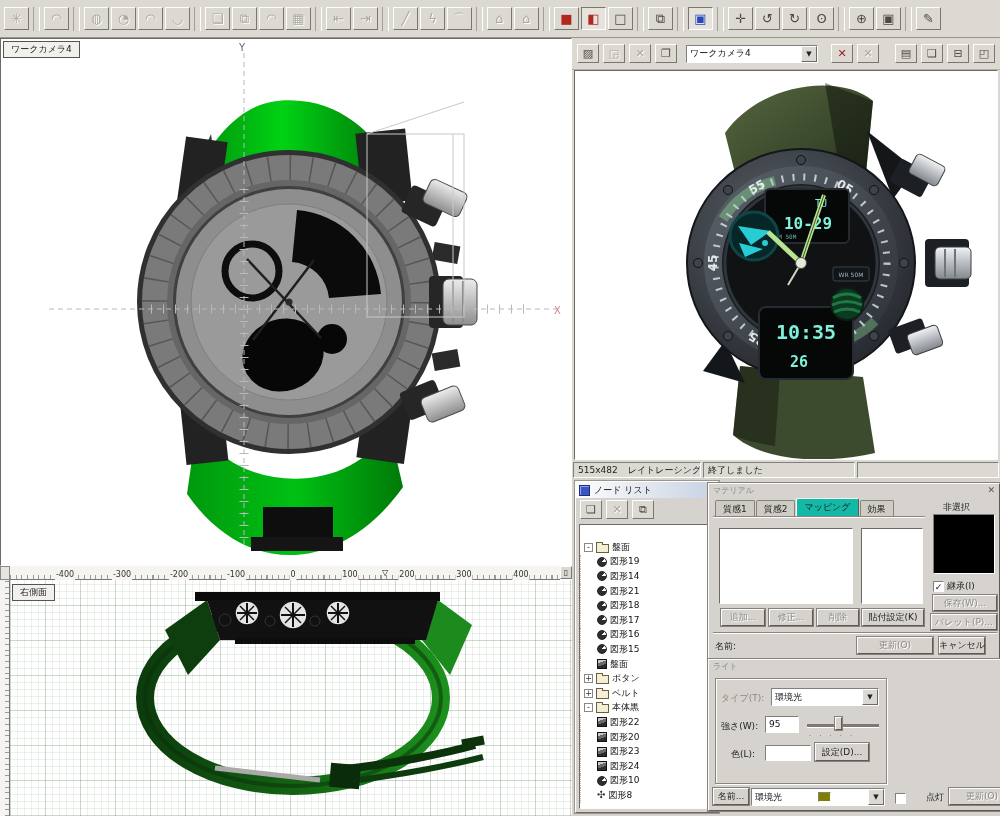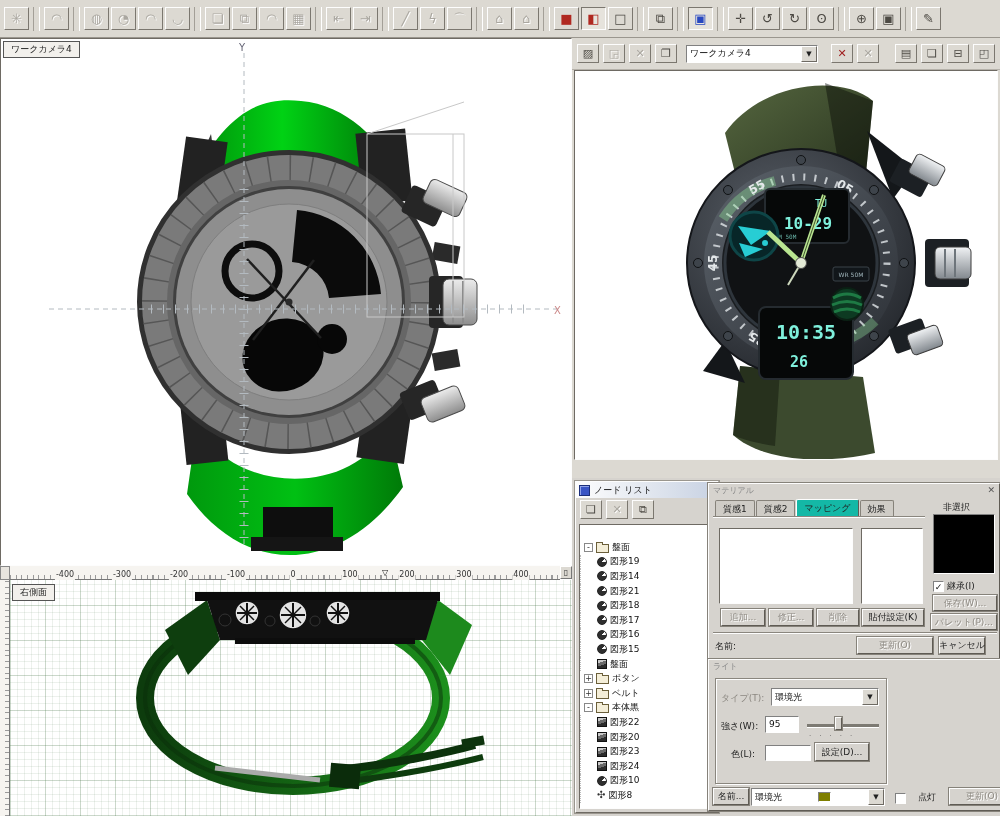--- a/index.html
+++ b/index.html
@@ -58,21 +58,21 @@
   .ticon.folder::before{content:"";position:absolute;left:-1px;top:-3px;width:5px;height:2px;background:#f4eed8;border:1px solid #6b5f3a;border-bottom:none}
   .ticon.shape{width:10px;height:10px;border-radius:50%;background:conic-gradient(from 35deg,#fff 0 55deg,#2e2e2e 55deg 360deg);border:1px solid #222}
   .ticon.cube{width:10px;height:10px;border:1px solid #111;background:linear-gradient(160deg,#c9c9c9 0 30%,#6a6a6a 30% 60%,#2c2c2c 60%)}
   .ticon.bone{font-size:10px;line-height:10px;color:#333}
   .tlabel{color:#111}
   
   .dialog{position:absolute;background:#d6d3ce;border:1px solid;border-color:#fdfdfd #5f5b54 #5f5b54 #fdfdfd;box-shadow:0 0 0 1px #86827a}
   .dlg-title{height:13px;display:flex;align-items:center;padding:0 4px;font-size:8px;color:#8b8b8b}
   .dlg-close{margin-left:auto;font-size:9px;color:#555;cursor:pointer;line-height:9px}
   .mat{left:136px;top:5px;width:292px;height:176px}
-  .tabs{position:absolute;left:6px;top:15px;display:flex;align-items:center;height:18px}
+  .tabs{position:absolute;left:6px;top:15px;display:flex;align-items:flex-end;height:18px}
   .tab{border:1px solid #86827a;border-bottom:none;border-radius:2px 2px 0 0;padding:2px 7px 1px;font-size:9px;background:#cfccc6;color:#222;margin-right:1px;cursor:pointer}
   .tab.active{background:#14b8a6;padding-bottom:3px;border-color:#fdfdfd #5f5b54 #d6d3ce #fdfdfd}
   .tabline{position:absolute;left:4px;top:33px;width:212px;border-top:1px solid #fdfdfd;box-shadow:0 -1px 0 #8a867e}
   .listbox{position:absolute;background:#fff;border:1px solid;border-color:#6e6a63 #fdfdfd #fdfdfd #6e6a63}
   .btn{background:#d6d3ce;border:1px solid;border-color:#fdfdfd #5f5b54 #5f5b54 #fdfdfd;box-shadow:0 0 0 1px #86827a;font-size:9px;display:flex;align-items:center;justify-content:center;color:#222;cursor:pointer;white-space:nowrap}
   .btn.dis{color:#8f8b84;text-shadow:1px 1px 0 #fff}
   .chk{width:11px;height:11px;background:#fff;border:1px solid;border-color:#808080 #fff #fff #808080;font-size:9px;line-height:10px;text-align:center;color:#111;flex:none}
   .lbl{font-size:9px;color:#222;white-space:nowrap}
   .lbl.dim{color:#8b8780}
   .groupbox{position:absolute;border:1px solid #8a867e;box-shadow:inset 1px 1px 0 #fdfdfd, 1px 1px 0 #fdfdfd}
@@ -471,20 +471,30 @@
       <rect x="318" y="94" width="36" height="26" rx="3" fill="#1c2024" transform="rotate(28 336 107)"></rect>
       <rect x="336" y="88" width="32" height="22" rx="4" fill="url(#rmetal)" stroke="#3c3c3c" transform="rotate(28 352 99)"></rect>
       <rect x="350" y="168" width="44" height="48" rx="4" fill="#1c2024"></rect>
       <rect x="360" y="176" width="36" height="32" rx="5" fill="url(#rmetal)" stroke="#3c3c3c"></rect>
       <line x1="370" y1="178" x2="370" y2="206" stroke="#6e757b" stroke-width="2"></line>
       <line x1="380" y1="178" x2="380" y2="206" stroke="#6e757b" stroke-width="2"></line>
       <rect x="316" y="252" width="36" height="26" rx="3" fill="#1c2024" transform="rotate(-20 334 265)"></rect>
       <rect x="334" y="258" width="32" height="22" rx="4" fill="url(#rmetal)" stroke="#3c3c3c" transform="rotate(-20 350 269)"></rect>
     </svg>
   </div>
+  <div class="status-row">
+    <div class="status-cell" style="width:128px">
+      <span>515x482</span>
+      <span>レイトレーシング</span>
+    </div>
+    <div class="status-cell" style="width:152px">
+      <span>終了しました</span>
+    </div>
+    <div class="status-cell" style="flex:1"></div>
+  </div>
 </div>
 
 <div class="panels">
 
   <div class="node-panel">
     <div class="np-title">
       <span class="np-icon"></span>
       <span>ノード リスト</span>
     </div>
     <div class="np-toolbar">
@@ -641,19 +651,19 @@
     <div class="tickdots" style="left:100px;top:70px">.....</div>
     <div class="lbl" style="position:absolute;left:22px;top:88px">色(L):</div>
     <div class="field" style="position:absolute;left:56px;top:85px;width:46px;height:16px"></div>
     <div class="btn" style="position:absolute;left:106px;top:83px;width:54px;height:18px">設定(D)...</div>
     <div class="btn" style="position:absolute;left:4px;top:128px;width:36px;height:17px">名前...</div>
     <div class="combo" style="position:absolute;left:42px;top:128px;width:134px">
       <span>環境光</span>
       <span class="swatch" style="width:13px;height:10px;background:#7f7f00;margin-left:auto;margin-right:2px"></span>
       <span class="arrow">▼</span>
     </div>
-    <div style="position:absolute;left:186px;top:131px;display:flex;align-items:flex-end;gap:12px">
+    <div style="position:absolute;left:186px;top:131px;display:flex;align-items:flex-end;gap:20px">
       <span class="chk"></span>
       <span class="lbl">点灯</span>
     </div>
     <div class="btn dis" style="position:absolute;left:240px;top:128px;width:66px;height:17px">更新(O)</div>
   </div>
 </div>
 
 </body></html>

